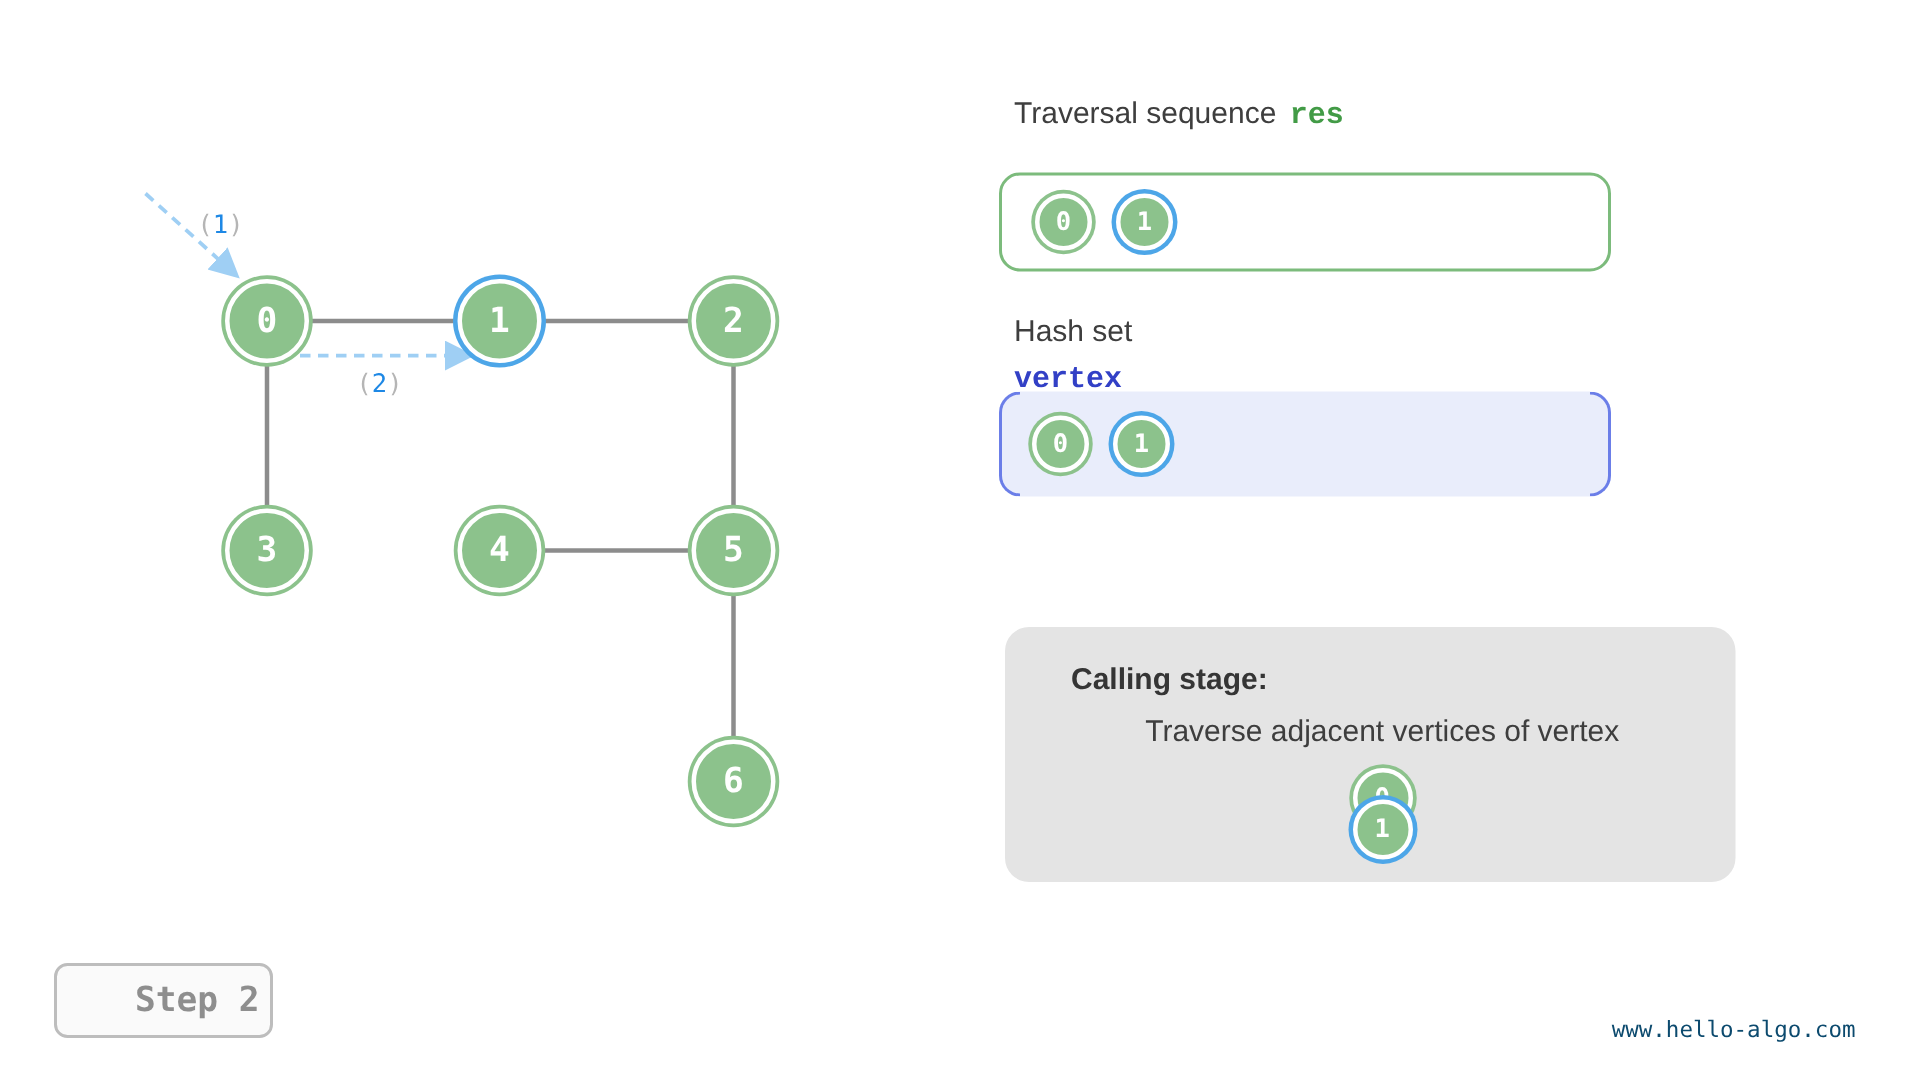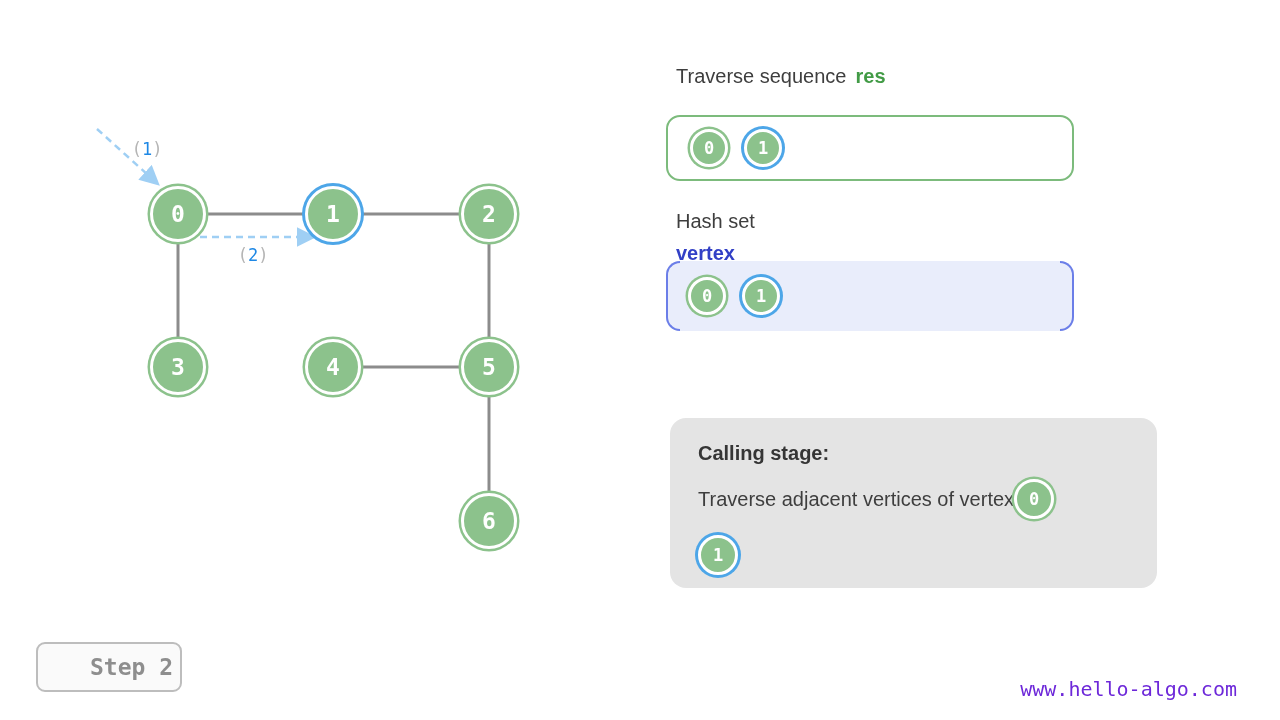--- a/index.html
+++ b/index.html
@@ -35,21 +35,21 @@
   .snode.sz40{width:40px;height:40px;font-size:17px;}
 
   
   .title{
     position:absolute;display:flex;align-items:baseline;gap:9px;
     font-size:20px;color:#3e3e3e;
   }
   .title-res{left:676px;top:65px;}
   .title-visited{left:676px;top:210px;flex-direction:column;}
   .title code{
-    font-family:Liberation Sans, sans-serif;font-weight:bold;font-size:20px;
+    font-family:Liberation Mono, monospace;font-weight:bold;font-size:20px;
   }
   .code-green{color:var(--code-green);}
   .code-blue{color:var(--code-blue);}
 
   .res-box{
     position:absolute;left:666px;top:115px;width:408px;height:66px;
     box-sizing:border-box;border:2px solid var(--box-green);border-radius:14px;
     background:#ffffff;display:flex;align-items:center;
     padding-left:22px;gap:16px;
   }
@@ -62,39 +62,39 @@
     content:"";position:absolute;top:0;bottom:0;width:14px;box-sizing:border-box;
     border:2.5px solid var(--bracket-blue);
   }
   .visited-box::before{left:0;border-right:none;border-radius:14px 0 0 14px;}
   .visited-box::after{right:0;border-left:none;border-radius:0 14px 14px 0;}
 
   
   .calling-box{
     position:absolute;left:670px;top:418px;width:487px;height:170px;
     box-sizing:border-box;background:var(--panel-gray);border-radius:16px;
-    padding:24px 28px 0 28px;
+    padding:24px 28px 0 44px;
   }
   .calling-title{font-size:20px;font-weight:bold;color:#353535;}
   .calling-line{
-    display:flex;align-items:center;margin-top:12px;
-    font-size:20px;color:#3e3e3e;height:44px;
+    display:flex;align-items:center;gap:12px;margin-top:12px;
+    font-size:20px;color:#3e3e3e;height:44px;flex-direction:column;
   }
 
   
   .step-badge{
     position:absolute;left:36px;top:642px;width:146px;height:50px;
     box-sizing:border-box;border:2px solid #bdbdbd;border-radius:9px;
     background:#fafafa;display:flex;align-items:center;justify-content:center;
     font-family:"DejaVu Sans Mono", monospace;font-weight:bold;
     font-size:23px;color:#8e8e8e;padding-left:45px;
   }
   .watermark{
     position:absolute;right:43px;top:677px;
-    font-family:"DejaVu Sans Mono", monospace;font-size:20px;color:#6d28d9;text-align:center;
+    font-family:"DejaVu Sans Mono", monospace;font-size:15px;color:#0c4a6e;text-align:center;
   }
 </style>
 </head>
 <body>
 
 <div class="stage">
 
   <svg id="graph-svg" viewBox="0 0 660 720">
       <defs>
         <marker id="arrowhead" markerWidth="9" markerHeight="9" refX="7" refY="4" orient="auto">
@@ -116,21 +116,21 @@
       <div class="gnode big" style="left: 150px; top: 186px;">0</div>
       <div class="gnode big hl" style="left: 305px; top: 186px;">1</div>
       <div class="gnode big" style="left: 461px; top: 186px;">2</div>
       <div class="gnode big" style="left: 150px; top: 339px;">3</div>
       <div class="gnode big" style="left: 305px; top: 339px;">4</div>
       <div class="gnode big" style="left: 461px; top: 339px;">5</div>
       <div class="gnode big" style="left: 461px; top: 493px;">6</div>
     </div>
 
   <div class="title title-res">
-    <span>Traverse sequence</span>
+    <span>Traversal sequence</span>
     <code class="code-green">res</code>
   </div>
   <div class="res-box" id="res-box">
       <span class="snode sz38">0</span>
       <span class="snode sz38 hl">1</span>
     </div>
 
   <div class="title title-visited">
     <span>Hash set</span>
     <code class="code-blue">vertex</code>

